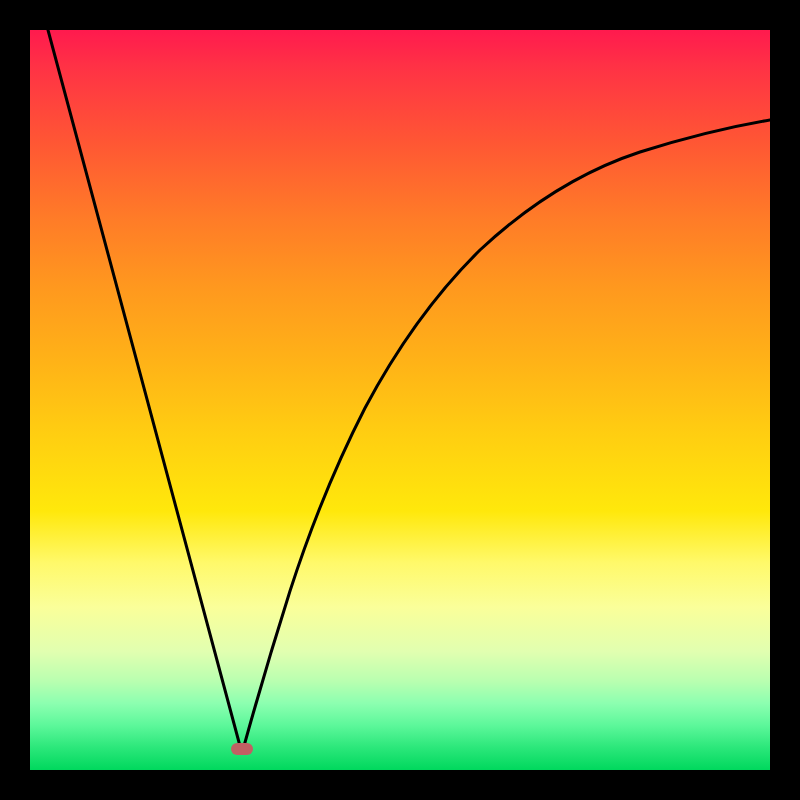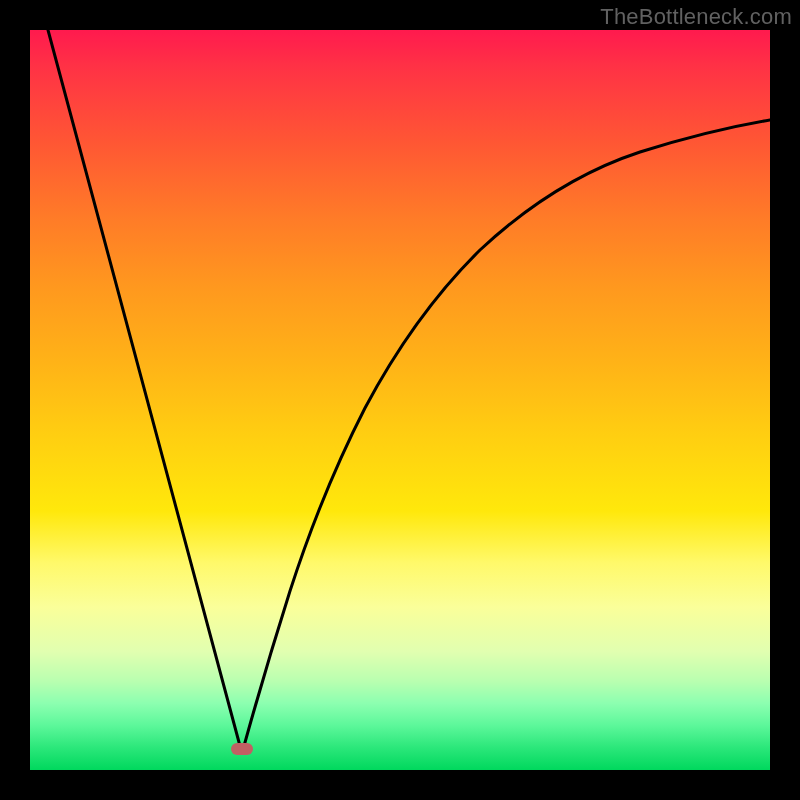--- a/index.html
+++ b/index.html
@@ -65,21 +65,20 @@
     height: 12px;
     background: #c16063;
     border-radius: 6px / 6px;
     transform: translate(-50%, -50%);
   }
 </style>
 </head>
 <body>
 
 <div class="frame">
-  <div class="watermark">TheBottleneck.com</div>
 
   <div class="plot">
 
     <svg class="curve" viewBox="0 0 740 740" preserveAspectRatio="none">
 
       <path d="M 18 0
                L 210 716" fill="none" stroke="#000" stroke-width="3" stroke-linecap="round"></path>
 
       <path d="M 214 716
                Q 235 640 260 561

